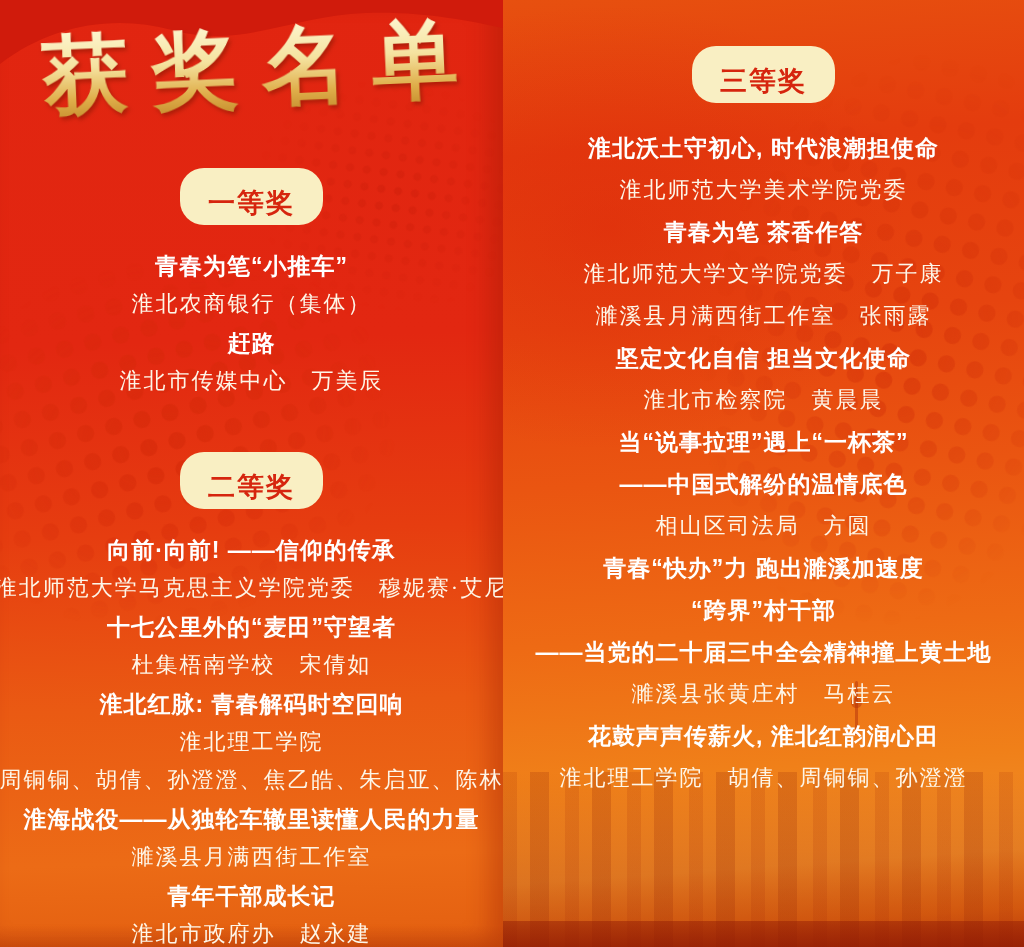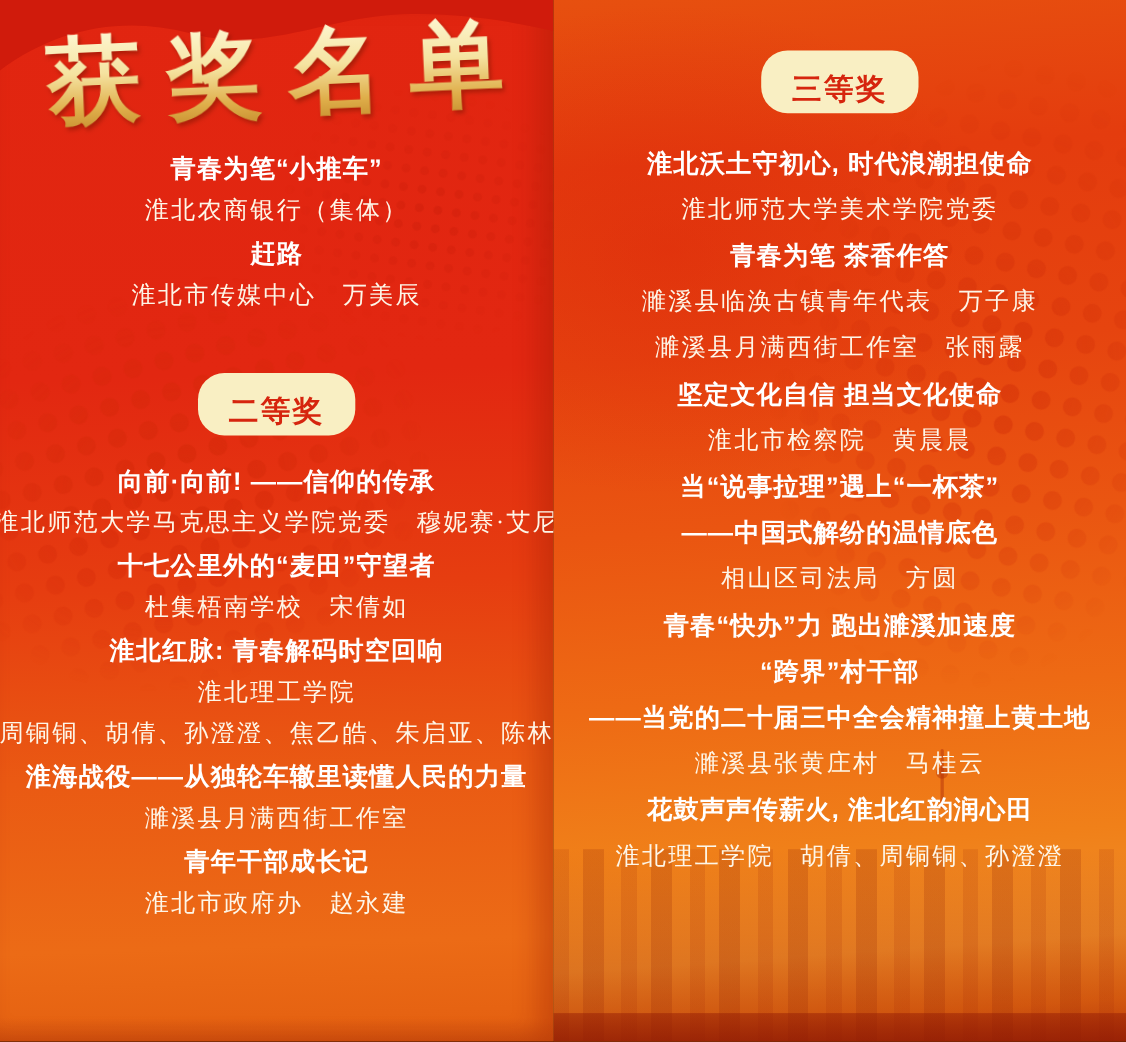--- a/index.html
+++ b/index.html
@@ -71,20 +71,21 @@
     <svg class="wave" width="503" height="72" viewBox="0 0 503 72" preserveAspectRatio="none">
       <path d="M0,64 C50,26 112,14 172,30 C236,48 286,20 350,14 C410,9 466,20 503,28 L503,0 L0,0 Z" fill="#d01b0c"></path>
     </svg>
     <div class="dots dots-left-main"></div>
     <div class="dots dots-left-top"></div>
     <div class="left-bottom-band"></div>
 
     <div class="col">
       <h1 class="main-title">获奖名单</h1>
 
+      <div class="badge">一等奖</div>
 
       <p class="award-title after-badge">青春为笔“小推车”</p>
       <p class="award-credit">淮北农商银行（集体）</p>
       <p class="award-title">赶路</p>
       <p class="award-credit">淮北市传媒中心　万美辰</p>
 
       <div class="badge">二等奖</div>
 
       <p class="award-title after-badge">向前·向前! ——信仰的传承</p>
       <p class="award-credit">淮北师范大学马克思主义学院党委　穆妮赛·艾尼</p>
@@ -105,21 +106,21 @@
     <div class="tower"></div>
     <div class="skyline"></div>
     <div class="skyline-band"></div>
 
     <div class="col">
       <div class="badge">三等奖</div>
 
       <p class="award-title after-badge">淮北沃土守初心, 时代浪潮担使命</p>
       <p class="award-credit">淮北师范大学美术学院党委</p>
       <p class="award-title">青春为笔 茶香作答</p>
-      <p class="award-credit">濉溪县临涣古镇青年代表　万子康</p>
+      <p class="award-credit">淮北师范大学文学院党委　万子康</p>
       <p class="award-credit">濉溪县月满西街工作室　张雨露</p>
       <p class="award-title">坚定文化自信 担当文化使命</p>
       <p class="award-credit">淮北市检察院　黄晨晨</p>
       <p class="award-title">当“说事拉理”遇上“一杯茶”</p>
       <p class="award-title">——中国式解纷的温情底色</p>
       <p class="award-credit">相山区司法局　方圆</p>
       <p class="award-title">青春“快办”力 跑出濉溪加速度</p>
       <p class="award-title">“跨界”村干部</p>
       <p class="award-title">——当党的二十届三中全会精神撞上黄土地</p>
       <p class="award-credit">濉溪县张黄庄村　马桂云</p>

